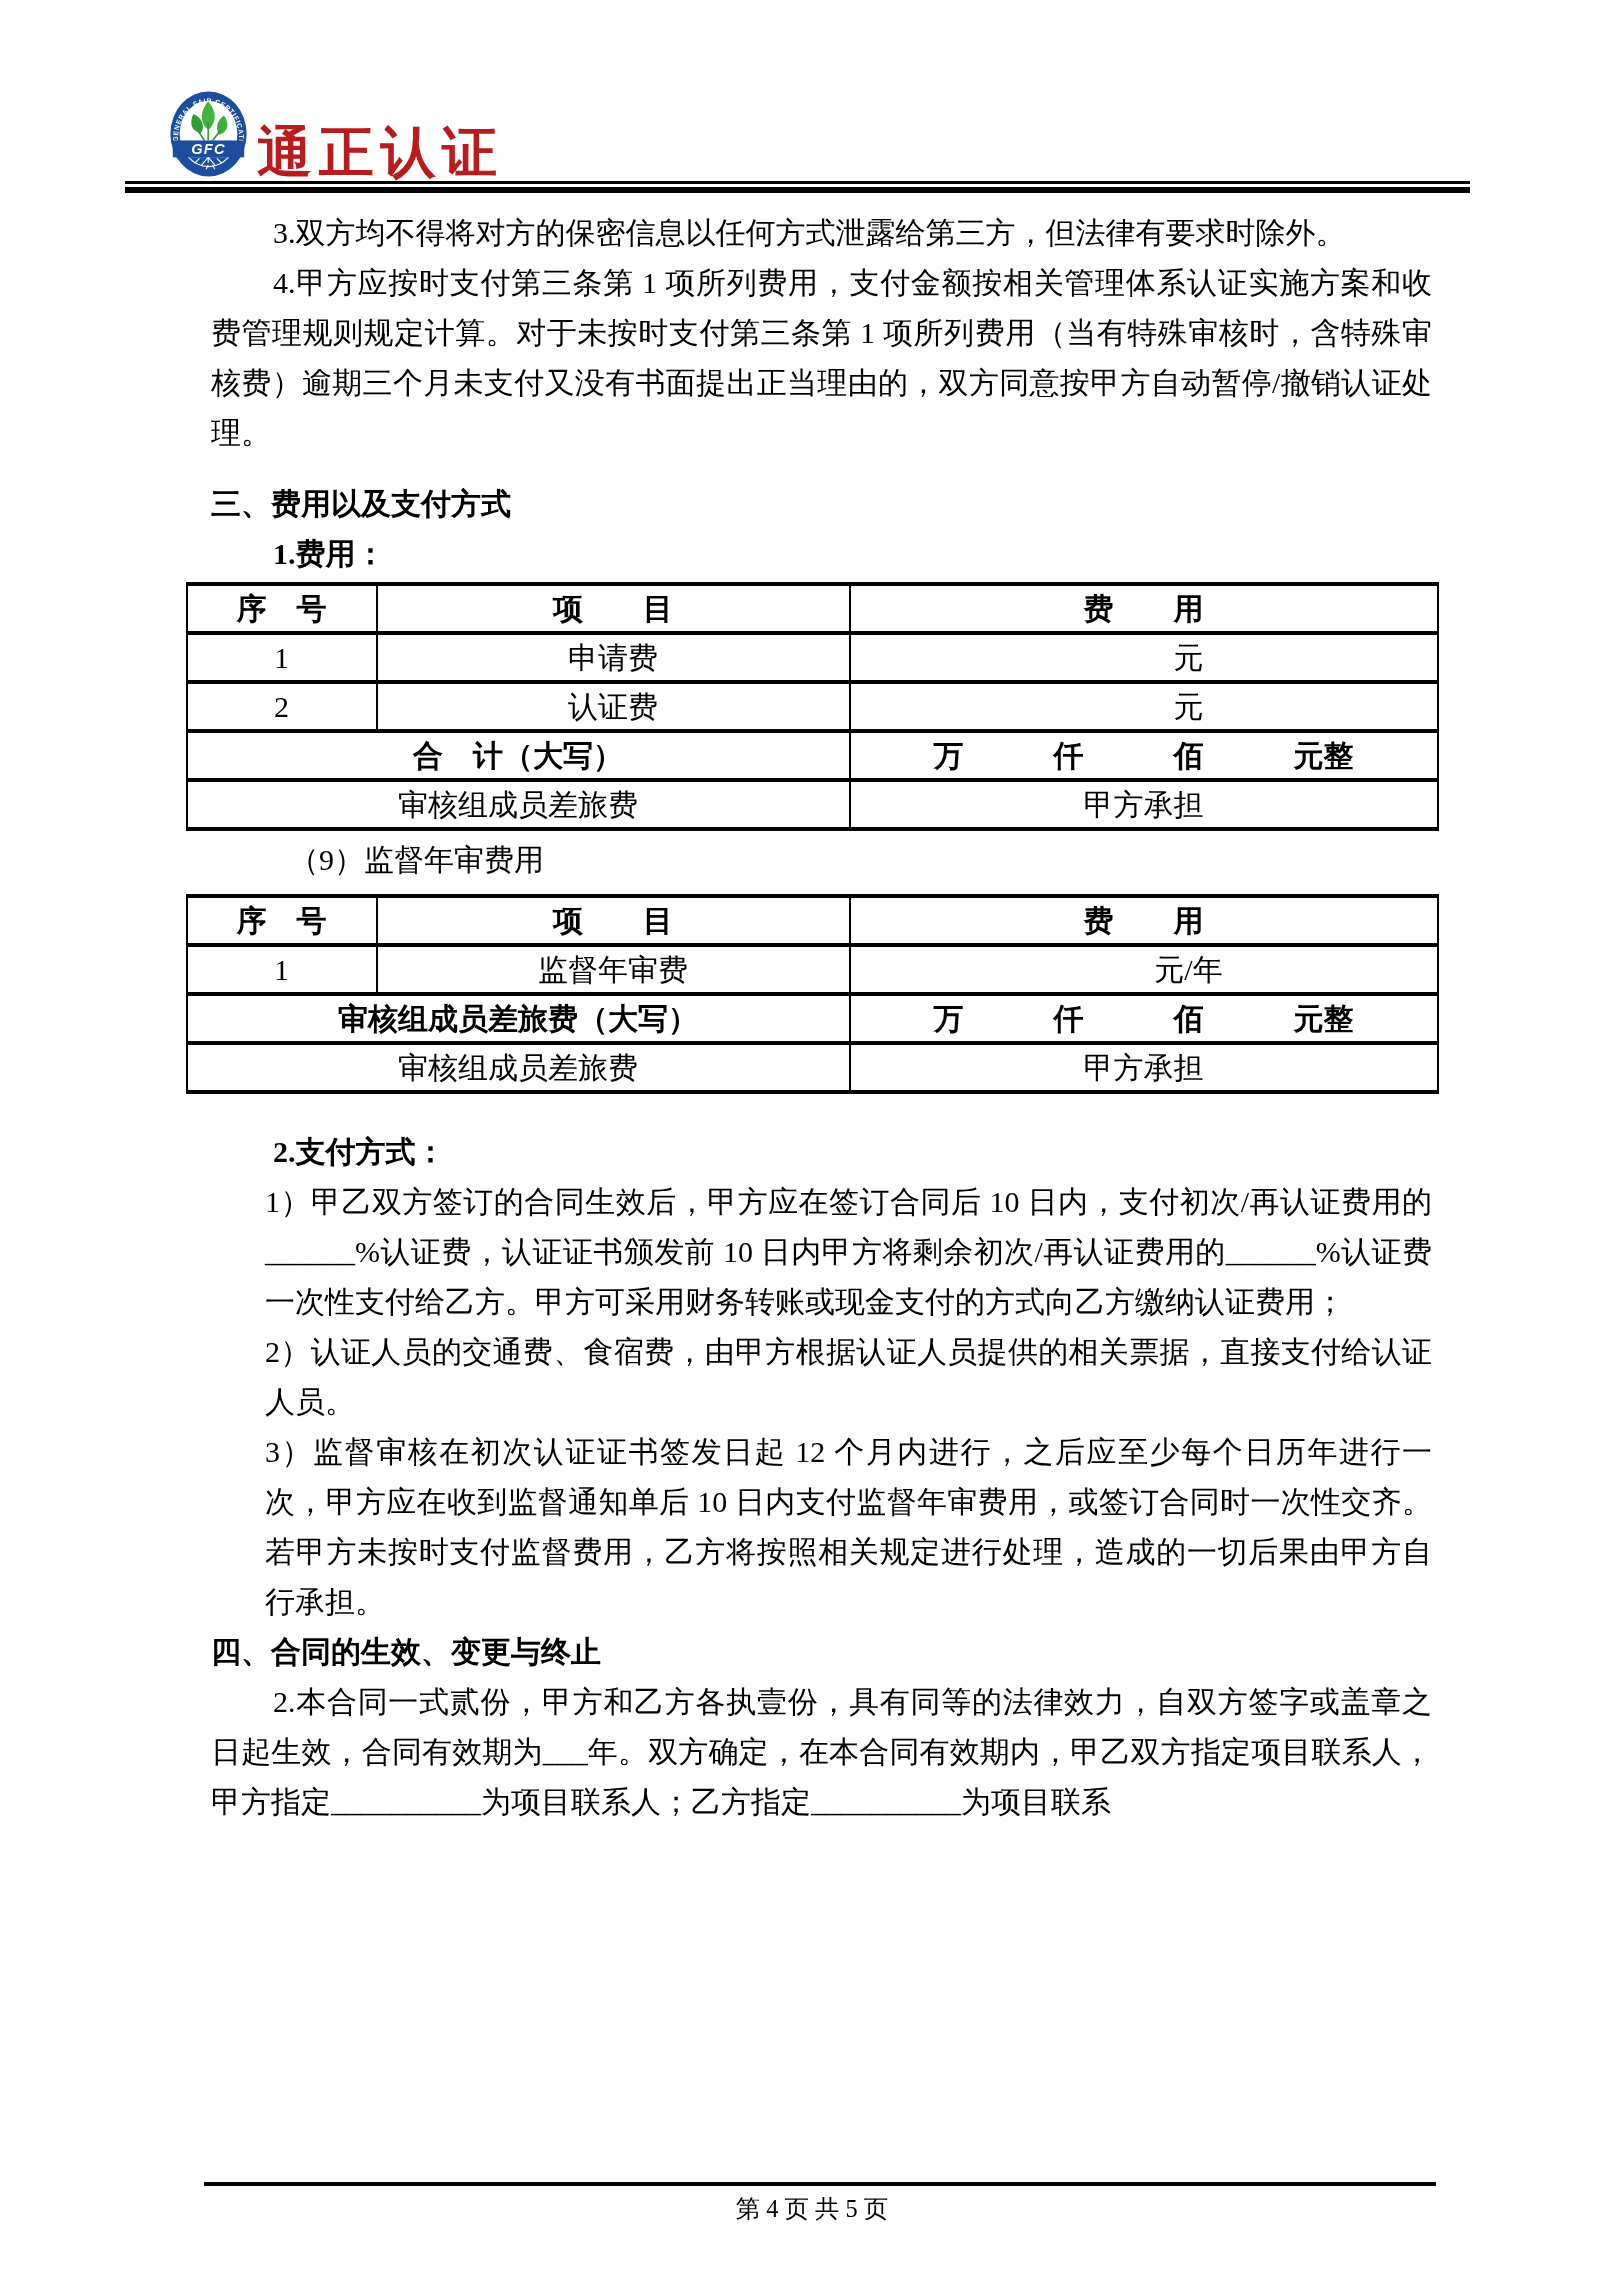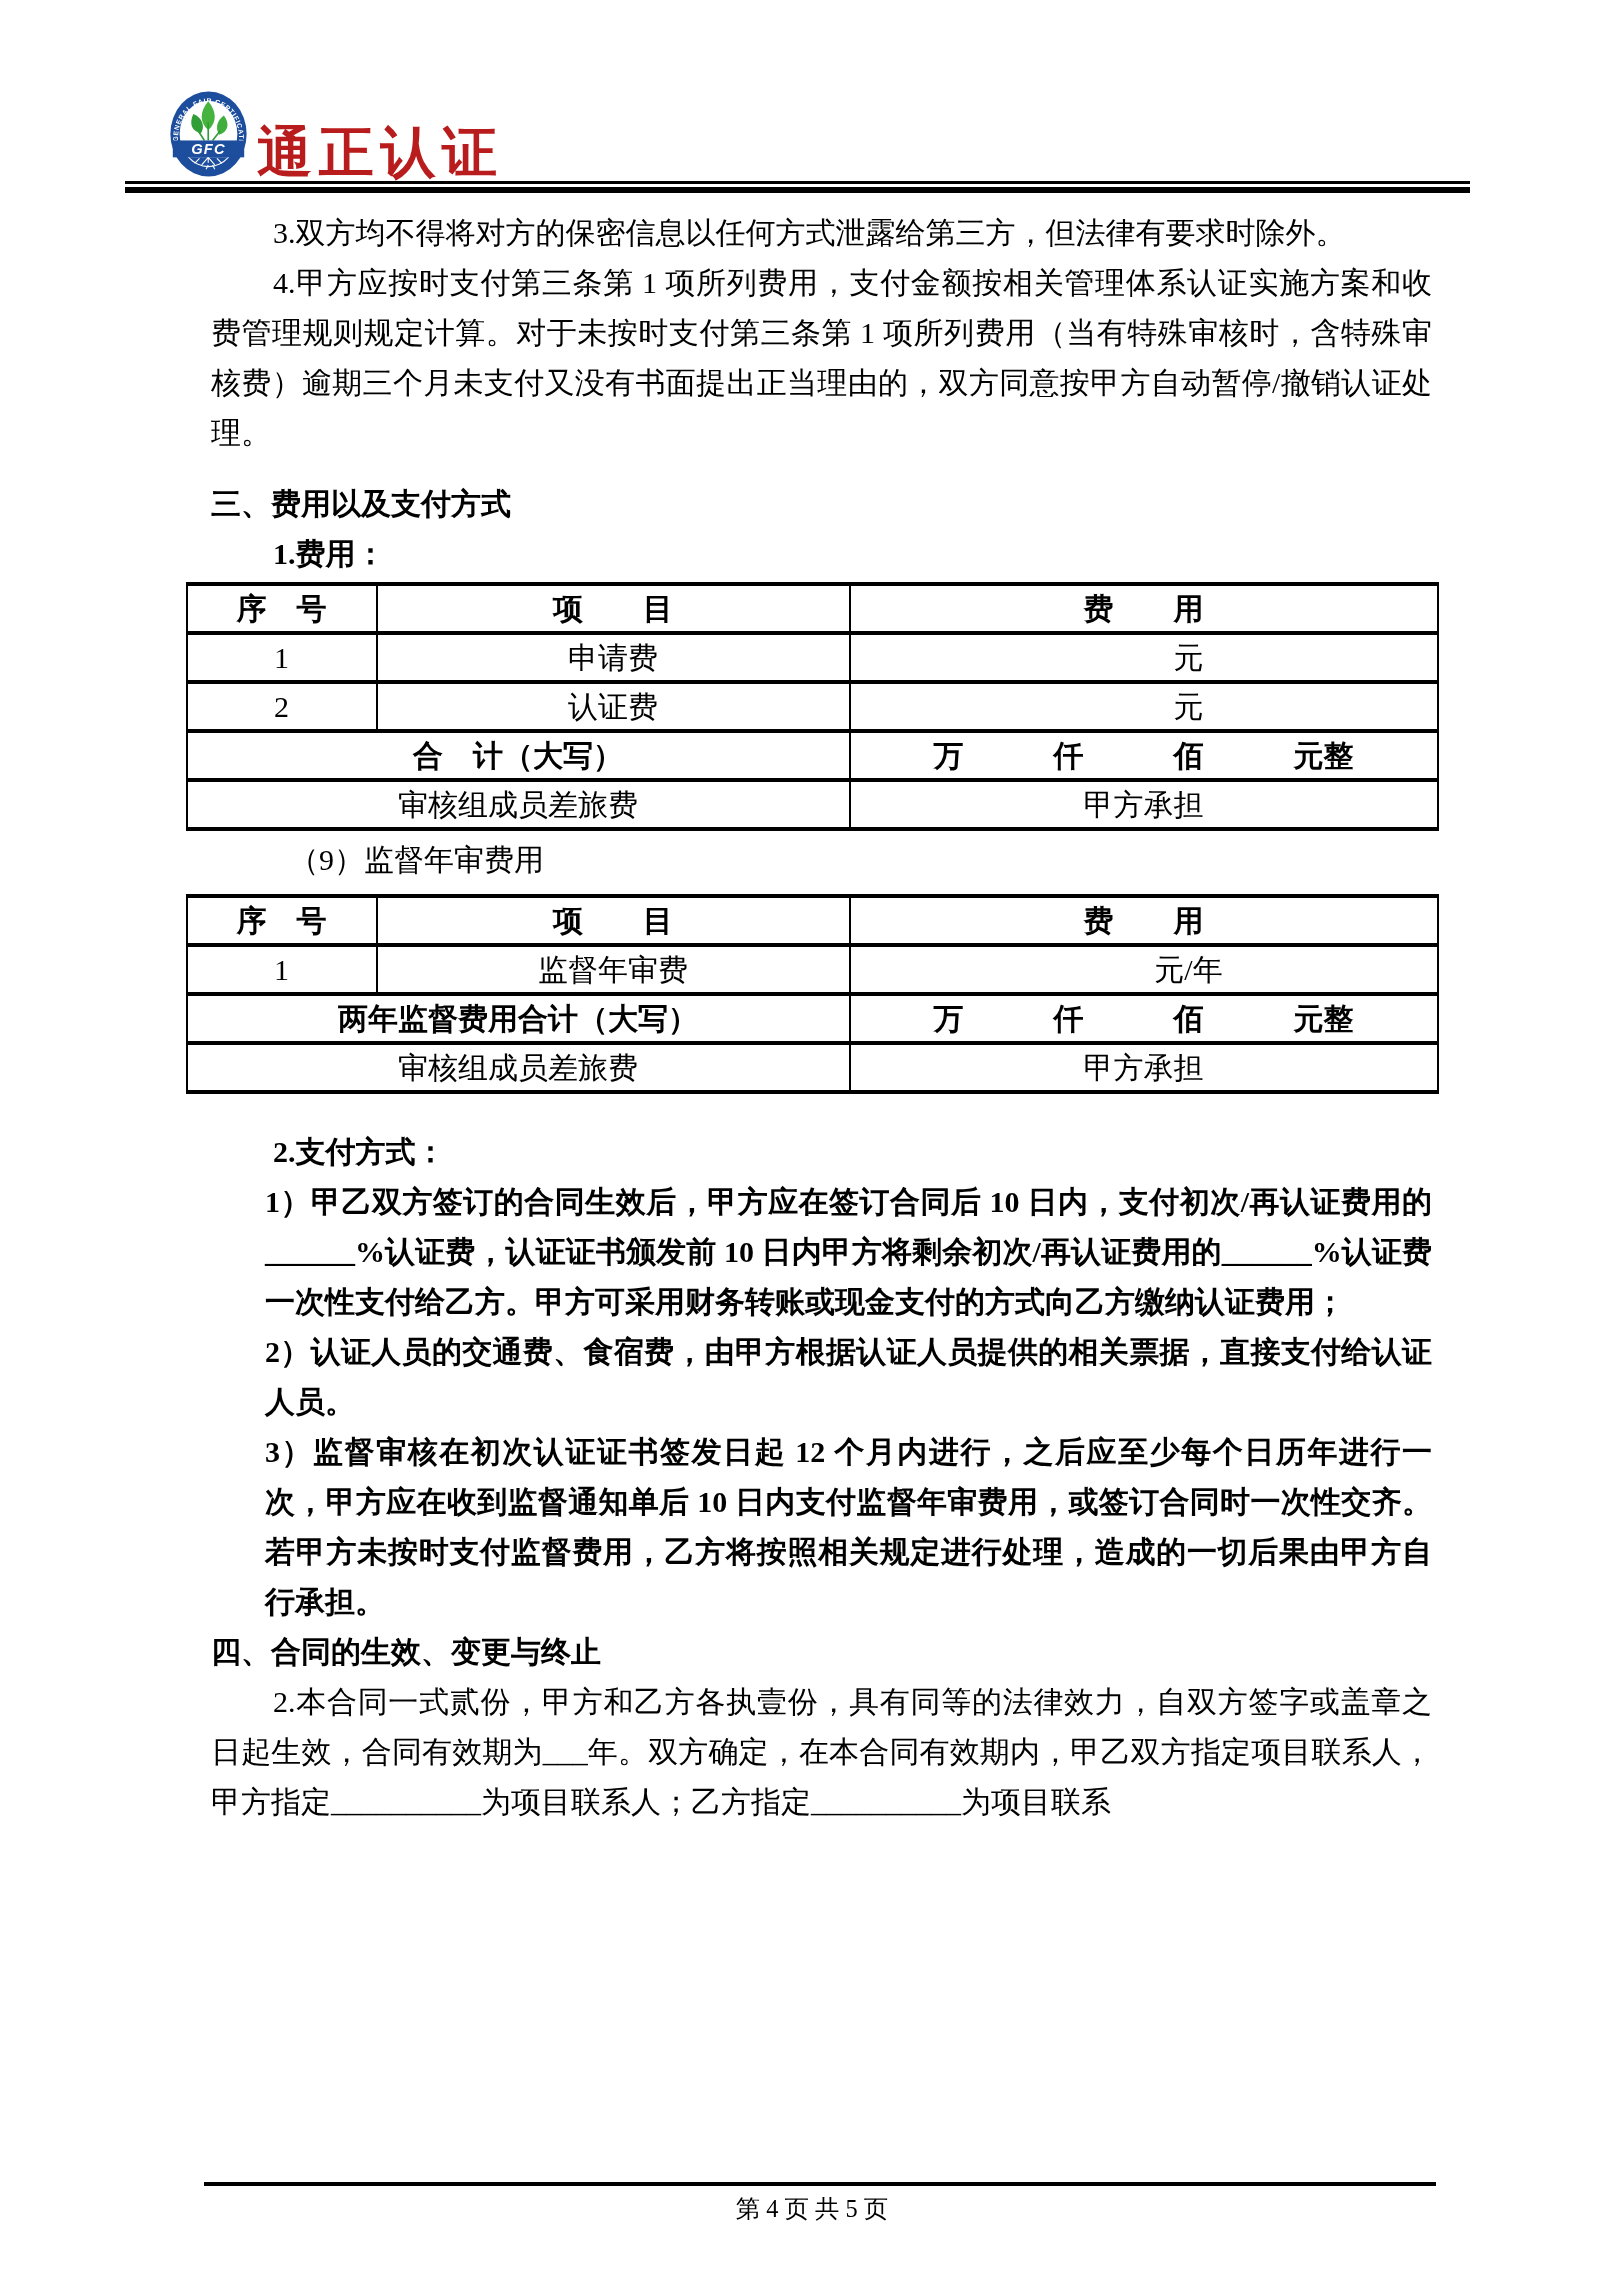--- a/index.html
+++ b/index.html
@@ -28,21 +28,21 @@
   .content{
     position:absolute;left:211px;top:208px;width:1221px;
     font-size:30px;line-height:50px;text-align:justify;
   }
   .content p{margin:0;}
   .indent{text-indent:62px;}
   .sec-title{font-weight:bold;margin:0;}
   .mt-sec{margin-top:21px !important;}
   .sub-bold{font-weight:bold;text-indent:62px;}
   .paren-head{text-indent:78px;}
-  .pay-item{margin-left:54px !important;font-weight:bold;}
+  .pay-item{margin-left:54px !important;}
   .pay-head{margin-top:33px !important;}
   .sub2-head{margin-top:4.4px !important;}
   
   table.fee{
     border-collapse:collapse;table-layout:fixed;
     margin:2.8px 0 0 -25.5px;width:1253px;
   }
   table.fee.t2{margin-top:9px;}
   table.fee td{
     border-left:2.8px solid #000;border-right:2.8px solid #000;
@@ -149,21 +149,21 @@
           <td>序　号</td>
           <td>项　　目</td>
           <td>费　　用</td>
         </tr>
         <tr>
           <td>1</td>
           <td>监督年审费</td>
           <td>　　　元/年</td>
         </tr>
         <tr class="bold-row">
-          <td colspan="2">两年监督费用合计（大写）</td>
+          <td colspan="2">审核组成员差旅费（大写）</td>
           <td>万　　　仟　　　佰　　　元整</td>
         </tr>
         <tr>
           <td colspan="2">审核组成员差旅费</td>
           <td>甲方承担</td>
         </tr>
       </tbody>
     </table>
 
     <p class="sub-bold pay-head">2.支付方式：</p>

